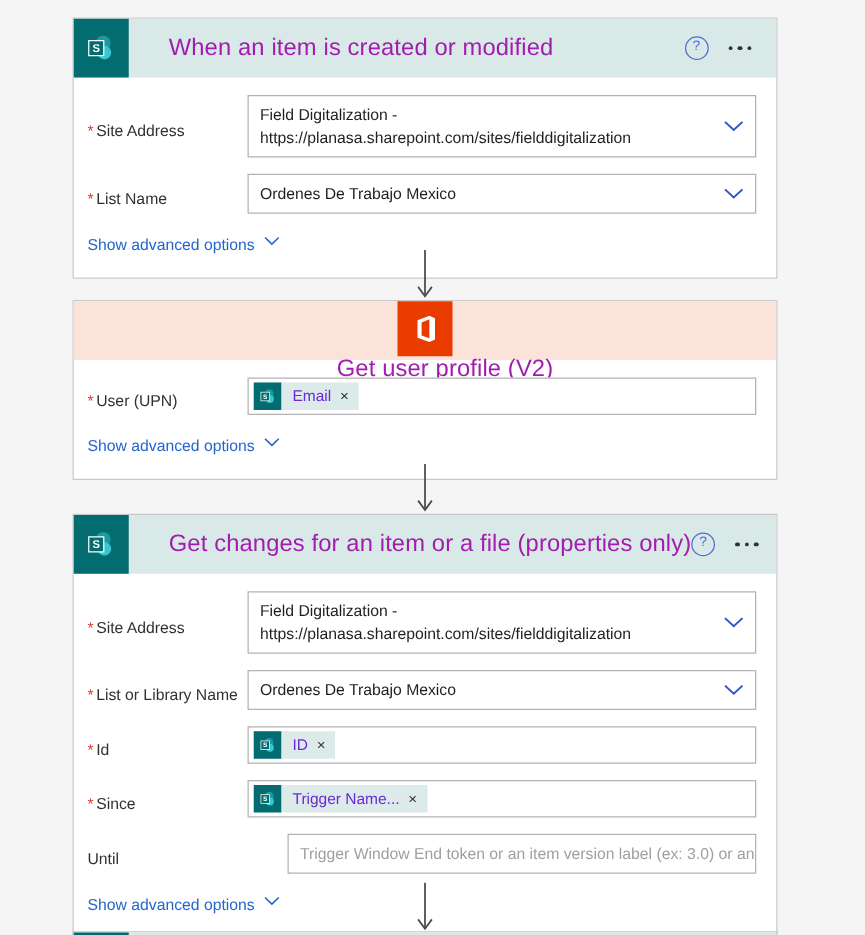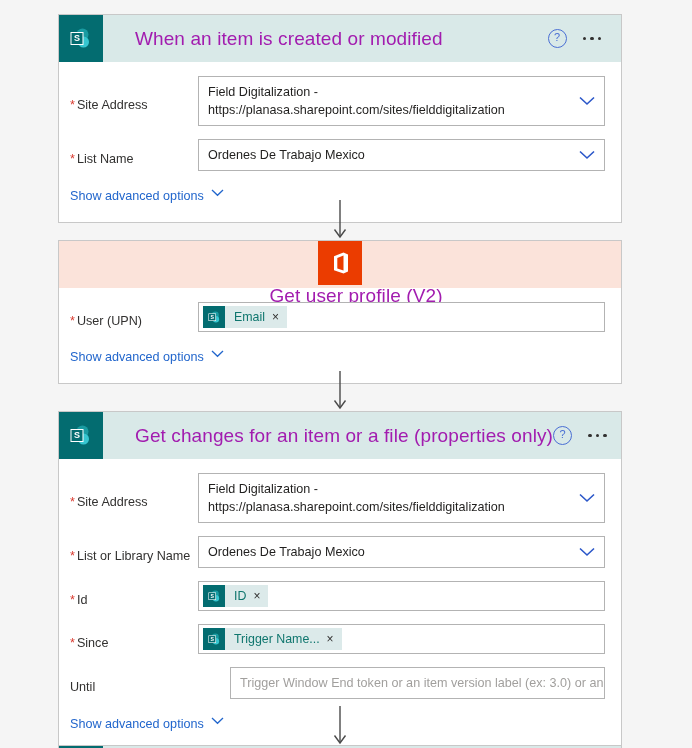--- a/index.html
+++ b/index.html
@@ -167,21 +167,21 @@
     cursor: pointer;
   }
   .token-icon {
     width: 22px; height: 22px;
     background: #036c70;
     display: flex; align-items: center; justify-content: center;
     flex: 0 0 22px;
   }
   .token-label {
     font-size: 12.4px;
-    color: #0f766e;
+    color: #6d28d9;
     padding: 0 7px 0 9px;
     white-space: nowrap;
   }
   .token-x {
     font-size: 12px;
     color: #323130;
     padding-right: 8px;
     cursor: pointer;
     line-height: 1;
   }

